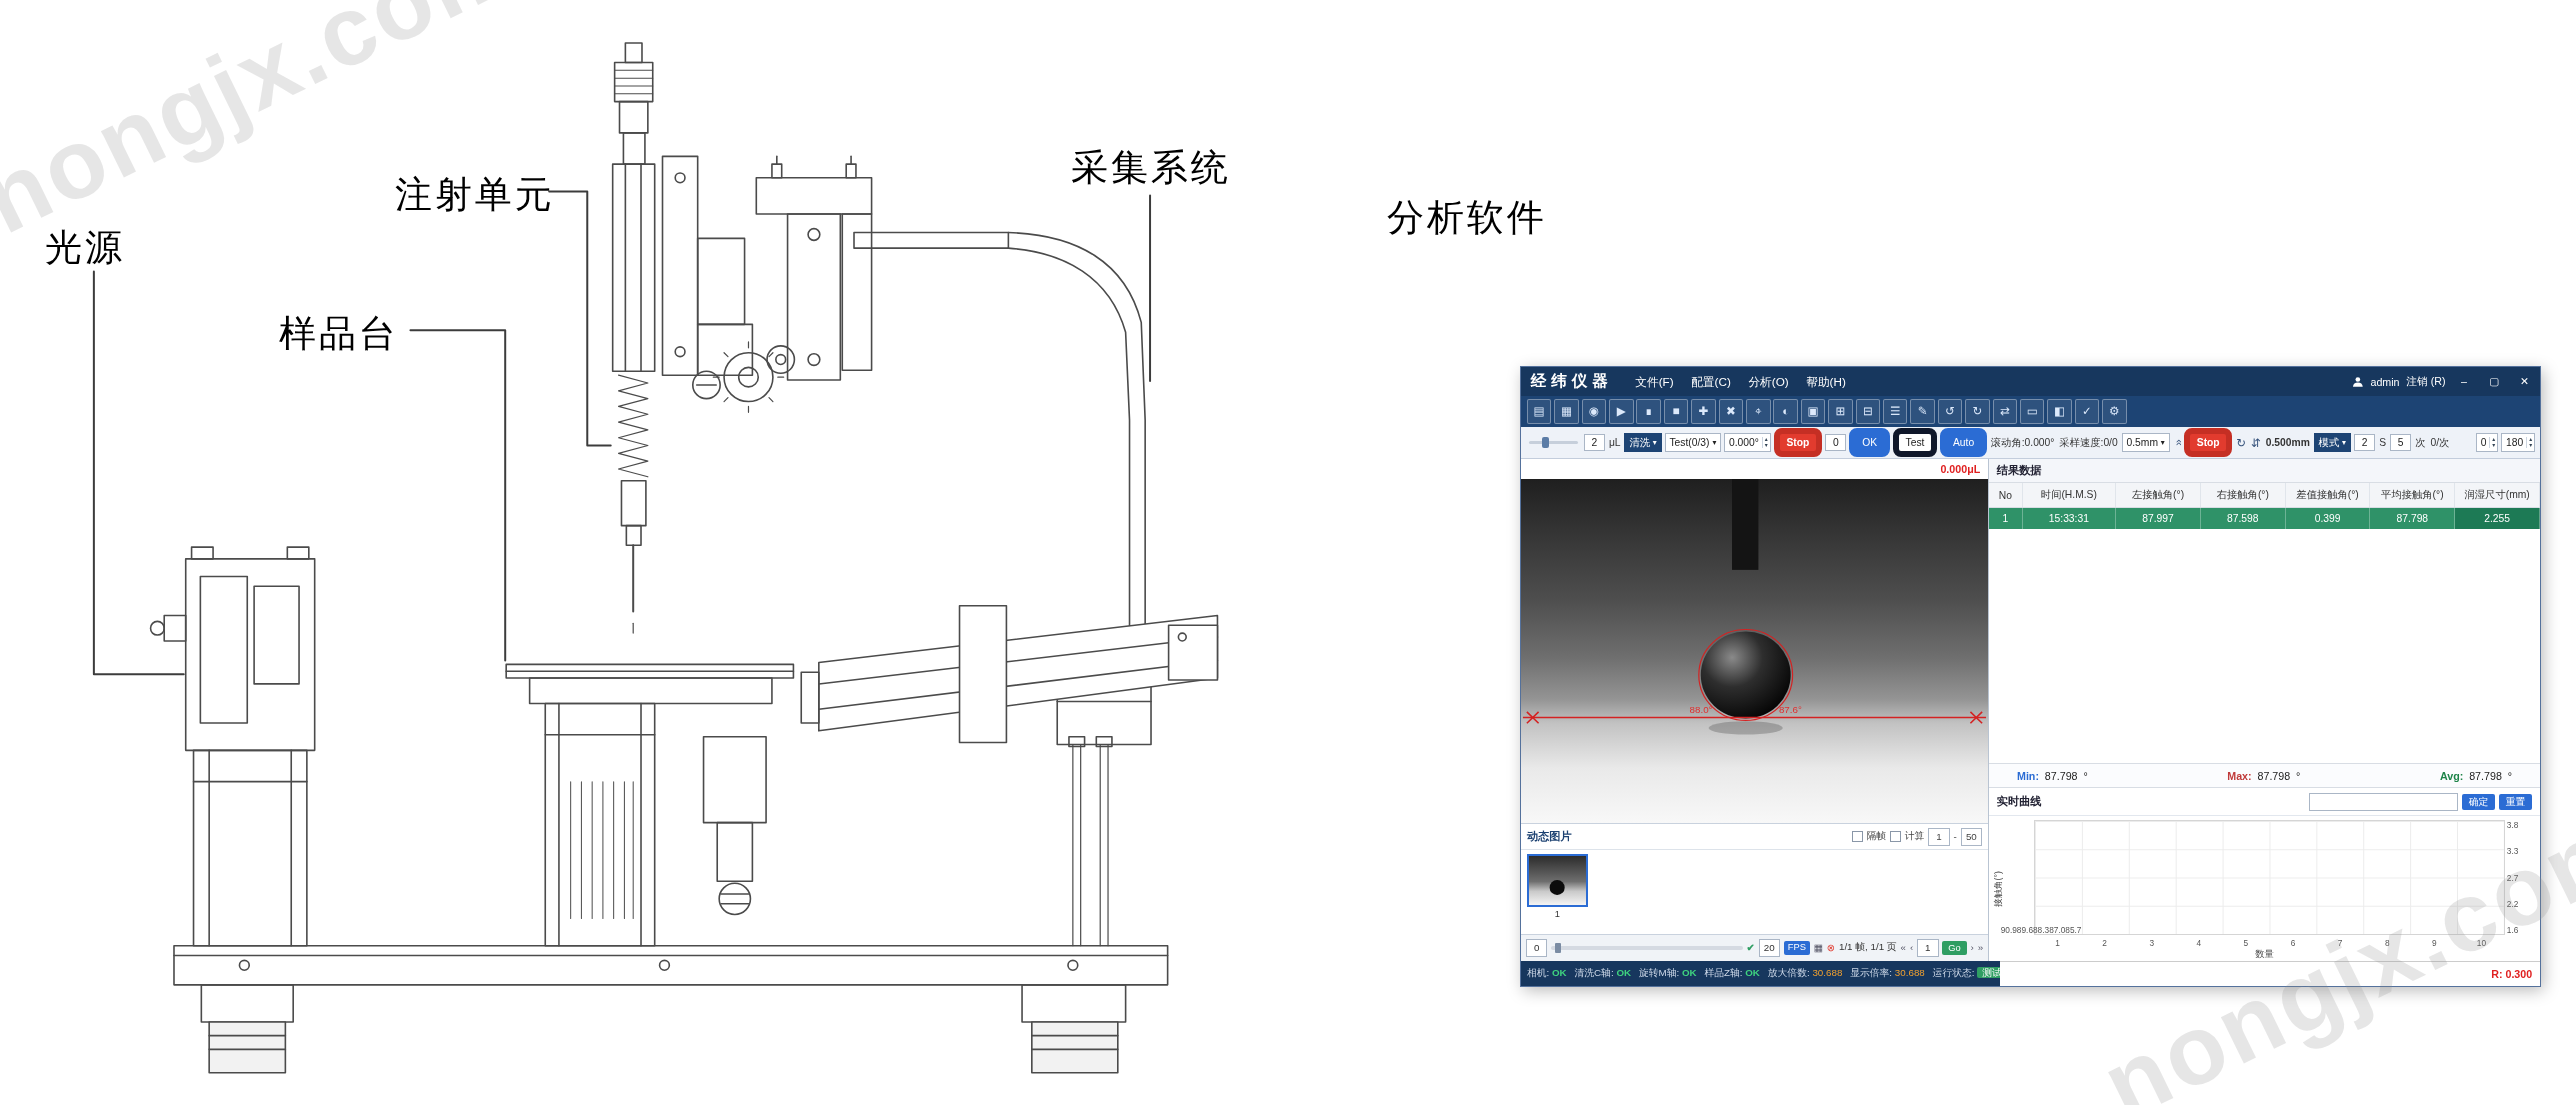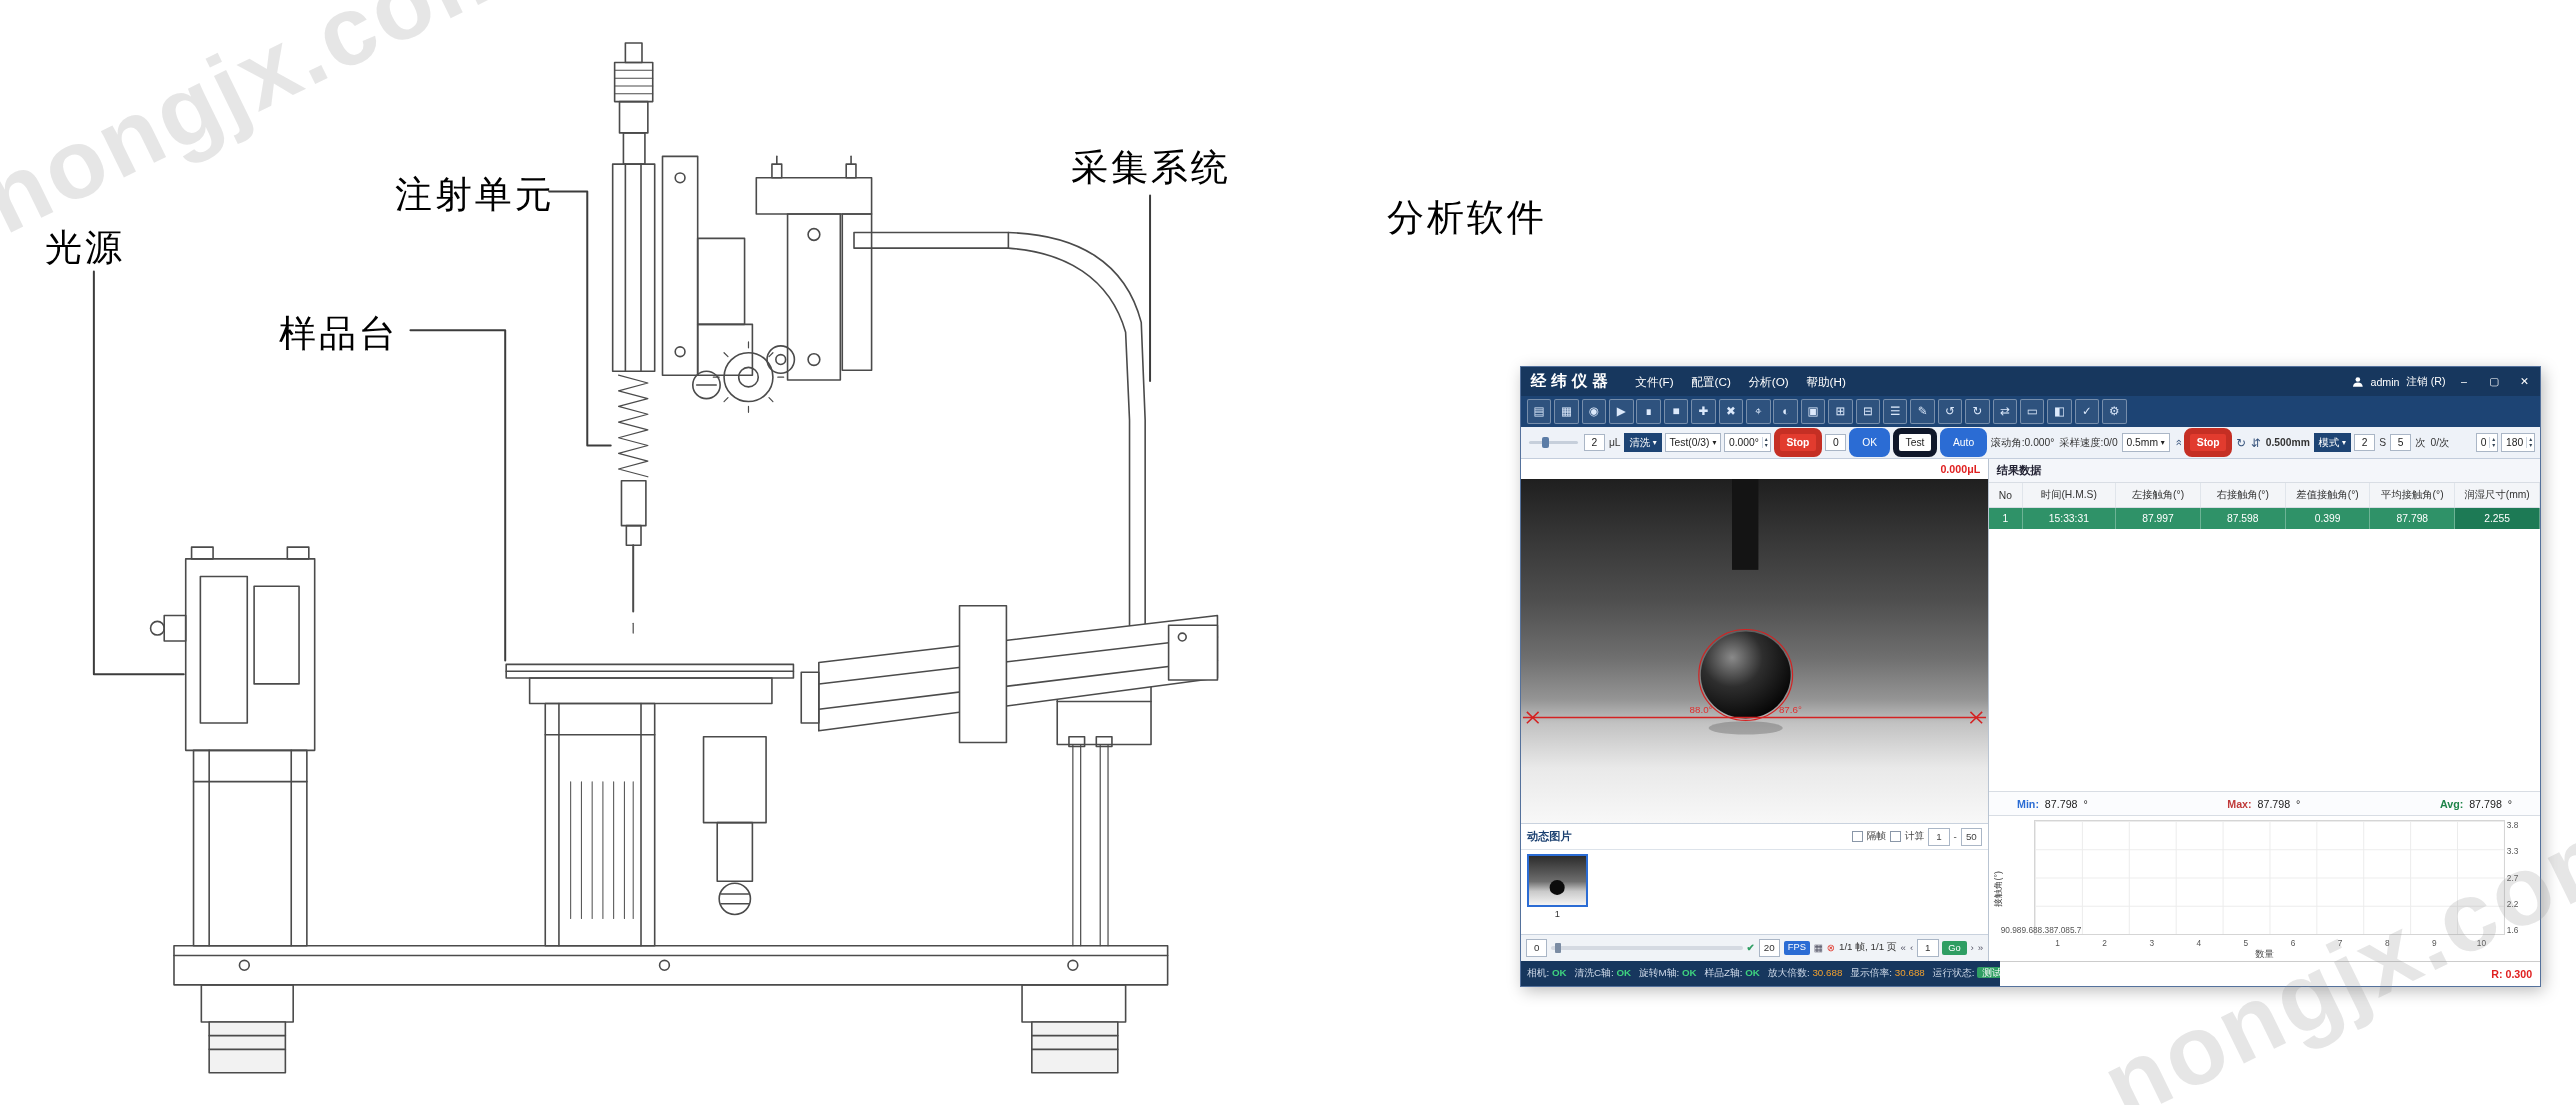--- a/index.html
+++ b/index.html
@@ -427,20 +427,28 @@
           <span class="mm-spacer"></span>
           <span class="lbl-max">Max:</span>
           <span>87.798</span>
           <span>°</span>
           <span class="mm-spacer"></span>
           <span class="lbl-avg">Avg:</span>
           <span>87.798</span>
           <span>°</span>
         </div>
 
+        <div class="curveheader">
+          <span class="curvetitle">实时曲线</span>
+          <span class="ch-right">
+            <span class="filter-input"></span>
+            <span class="sbtn">确定</span>
+            <span class="sbtn">重置</span>
+          </span>
+        </div>
 
 
         <div class="chartwrap">
           <div class="plot"></div>
           <div class="yticks-l">
 
           <span>90.9</span>
               <span>89.6</span>
               <span>88.3</span>
               <span>87.0</span>

